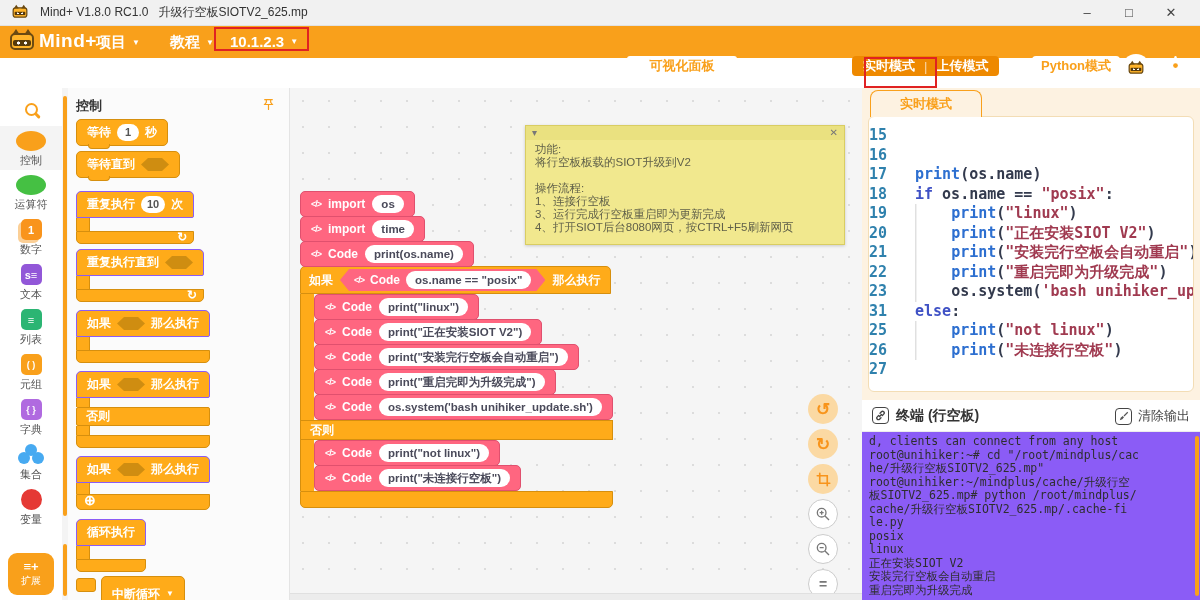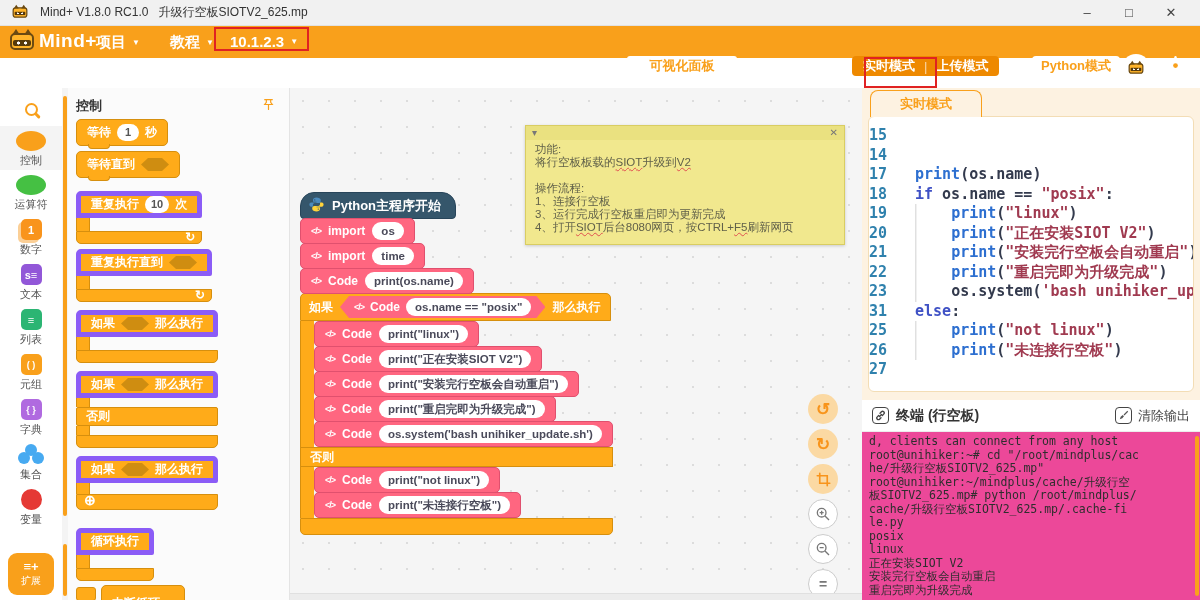--- a/index.html
+++ b/index.html
@@ -84,21 +84,21 @@
 #side-thumb2{top:456px;height:52px}
 
 
 .palette{position:absolute;left:68px;top:88px;width:222px;height:512px;background:#fbfbfb;border-right:1px solid #e4e4e4;overflow:hidden;padding:8px 0 0 8px}
 .pal-header{display:flex;justify-content:space-between;align-items:center;padding-right:14px;font-size:13px;font-weight:bold;color:#333;height:20px}
 .oblk{position:relative;width:max-content;background:#ffab19;border:1px solid #d68f0e;border-radius:5px;color:#fff;font-weight:bold;font-size:12px;display:flex;align-items:center;gap:6px;padding:0 10px;height:27px}
 .bump::after{content:"";position:absolute;bottom:-4px;left:11px;width:20px;height:4px;background:#ffab19;border:1px solid #d68f0e;border-top:none;border-radius:0 0 4px 4px}
 .hexhole{width:28px;height:13px;background:#cf8d11;clip-path:polygon(7px 0,calc(100% - 7px) 0,100% 50%,calc(100% - 7px) 100%,7px 100%,0 50%);flex:none}
 .ovalin{background:#fff;color:#555;border-radius:10px;min-width:22px;height:17px;line-height:17px;text-align:center;font-size:11px;padding:0 6px;font-weight:bold}
 .cblk{width:max-content;position:relative}
-.cblk .crow{position:relative;width:max-content;background:#ffab19;border:5px solid #8b5cf6;border-radius:5px 5px 2px 0;color:#fff;font-weight:bold;font-size:12px;display:flex;align-items:center;gap:6px;padding:0 10px;height:27px}
+.cblk .crow{position:relative;width:max-content;background:#ffab19;border:1px solid #8b5cf6;border-radius:5px 5px 2px 0;color:#fff;font-weight:bold;font-size:12px;display:flex;align-items:center;gap:6px;padding:0 10px;height:27px}
 .cspine{width:14px;background:#ffab19;border-left:1px solid #d68f0e;border-right:1px solid #d68f0e}
 .cgap{height:13px;display:flex}
 .cbot{height:13px;background:#ffab19;border:1px solid #d68f0e;border-radius:0 0 5px 5px;position:relative}
 .cbot .loop{position:absolute;right:6px;top:-2px;font-size:12px;color:#fff;font-weight:bold}
 .cbot .plus{position:absolute;left:7px;top:-3px;font-size:14px;color:#fff;font-weight:bold}
 .celse{height:19px;background:#ffab19;border:1px solid #d68f0e;border-radius:2px;display:flex;align-items:center;padding:0 9px;font-size:12px;color:#fff;font-weight:bold}
 .partial-row{display:flex;gap:5px;align-items:flex-start}
 .stub{width:20px;height:14px;background:#ffab19;border:1px solid #d68f0e;border-radius:3px;margin-top:2px}
 
 
@@ -115,21 +115,21 @@
 .ifbody{display:flex}
 .spine{width:14px;background:#ffab19;border-left:1px solid #d68f0e}
 .children{display:flex;flex-direction:column;align-items:flex-start}
 .elsebar{height:20px;background:#ffab19;border:1px solid #d68f0e;color:#fff;font-size:12px;font-weight:bold;display:flex;align-items:center;padding:0 9px}
 .ifbot{height:17px;background:#ffab19;border:1px solid #d68f0e;border-radius:0 0 5px 5px}
 
 
 .note{position:absolute;left:235px;top:37px;width:320px;height:120px;background:#f1e88e;border:1px solid #d9cd62;box-shadow:0 1px 3px rgba(0,0,0,.18)}
 .note-head{height:14px;background:#eae180;display:flex;justify-content:space-between;align-items:center;padding:0 6px;color:#777;font-size:10px;line-height:14px}
 .note-body{padding:3px 9px;font-size:11.5px;color:#61614a;line-height:13px}
-.wavy{text-decoration:underline;text-decoration-style:wavy;text-decoration-color:#e05050;text-decoration-thickness:1px}
+.wavy{text-decoration-style:wavy;text-decoration-color:#e05050;text-decoration-thickness:1px}
 
 
 .fab-col{position:absolute;right:24px;top:306px;display:flex;flex-direction:column;gap:5px;align-items:center}
 .fab{width:30px;height:30px;border-radius:50%;display:flex;align-items:center;justify-content:center}
 .fab.or{background:#fbd9a3;color:#f8941b;font-size:17px;font-weight:bold}
 .fab.wh{background:#fff;border:1px solid #ccc;color:#777;font-size:14px;font-weight:bold}
 
 
 .rightpanel{position:absolute;left:862px;top:88px;width:338px;height:512px;background:#fdf2e1}
 .gen-tab{position:absolute;left:8px;top:2px;width:112px;height:27px;background:#fdf2e1;border:1px solid #f9a01b;border-bottom:none;border-radius:8px 8px 0 0;color:#f9a01b;font-weight:bold;font-size:13px;display:flex;align-items:center;justify-content:center;z-index:2}
@@ -137,23 +137,23 @@
 .cl{display:flex;white-space:pre;height:19.5px;overflow:hidden}
 .ln{width:46px;color:#2f81ad;flex:none;padding-right:13px}
 .kw{color:#3f51c5;font-weight:bold}
 .fn{color:#2d6fd0}
 .str{color:#a03a50}
 .pl{color:#333a4d}
 .ind{box-shadow:inset 1.5px 0 0 #e0e0e0}
 .term{position:absolute;left:0;top:312px;width:338px;height:200px}
 .term-head{position:absolute;left:0;top:0;width:338px;height:32px;background:#fff;border-bottom:1px solid #ececec;display:flex;align-items:center;padding:0 10px;gap:7px}
 .term-title{font-weight:bold;font-size:14px;color:#333}
-.term-clear{margin-left:auto;display:flex;align-items:flex-start;gap:6px;color:#444;font-size:13px}
+.term-clear{margin-left:auto;display:flex;align-items:flex-end;gap:6px;color:#444;font-size:13px}
 .sq-ico{width:17px;height:17px;border:1.6px solid #444;border-radius:4px;display:flex;align-items:center;justify-content:center;flex:none}
-.term-body{position:absolute;left:0;top:32px;width:338px;height:168px;background:#ec4899;padding:3px 7px;font-family:"DejaVu Sans Mono",monospace;font-size:11.5px;line-height:13.5px;color:#2e2e2e;white-space:pre-wrap;overflow:hidden}
+.term-body{position:absolute;left:0;top:32px;width:338px;height:168px;background:#8b5cf6;padding:3px 7px;font-family:"DejaVu Sans Mono",monospace;font-size:11.5px;line-height:13.5px;color:#2e2e2e;white-space:pre-wrap;overflow:hidden}
 .term-scroll{position:absolute;right:1px;top:36px;width:4px;height:160px;background:#f9a01b;border-radius:2px}
 </style>
 </head>
 <body>
 
 <div id="app">
 
   <div class="titlebar">
     <span class="cat tiny">
         <i class="cat-band"></i>
@@ -352,21 +352,21 @@
         <span>那么执行</span>
       </div>
       <div class="cgap" style="height:11px">
           <span class="cspine"></span>
         </div>
       <div class="cbot" style="height:16px">
           <span class="plus">⊕</span>
         </div>
     </div>
 
-    <div class="cblk" style="margin-top:18px">
+    <div class="cblk" style="margin-top:9px">
       <div class="crow">
           <span>循环执行</span>
         </div>
       <div class="cgap">
           <span class="cspine"></span>
         </div>
       <div class="cbot"></div>
     </div>
 
     <div class="partial-row" style="margin-top:4px">
@@ -374,27 +374,20 @@
       <div class="oblk" style="height:36px">
         <span>中断循环</span>
         <span class="caret">▼</span>
       </div>
     </div>
   </div>
 
   <div class="canvas">
 
     <div class="stack">
-      <div class="hat">
-        <span><svg width="17" height="17" viewBox="0 0 24 24">
-              <path fill="#4b8bbe" d="M12 2c-3 0-5 1.2-5 3.5V8h5v1H4.5C2.5 9 2 11 2 12s.5 3 2.5 3H7v-2.5C7 10.5 9 10 11 10h4c2 0 3-1.5 3-3V5.5C18 3.2 15 2 12 2zM9.5 4.5a1 1 0 110 2 1 1 0 010-2z"></path>
-              <path fill="#ffd43b" d="M12 22c3 0 5-1.2 5-3.5V16h-5v-1h7.5c2 0 2.5-2 2.5-3s-.5-3-2.5-3H17v2.5c0 2-2 2.5-4 2.5H9c-2 0-3 1.5-3 3v1.5C6 20.8 9 22 12 22zm2.5-2.5a1 1 0 110-2 1 1 0 010 2z"></path>
-            </svg></span>
-        <span>Python主程序开始</span>
-      </div>
 
       <div class="pb">
         <span class="slash">&lt;/&gt;</span>
         <span>import</span>
         <span class="pval">os</span>
       </div>
       <div class="pb">
         <span class="slash">&lt;/&gt;</span>
         <span>import</span>
         <span class="pval">time</span>
@@ -508,21 +501,21 @@
     </div>
 
     <div class="hscroll"></div>
   </div>
 
   <div class="rightpanel">
     <div class="gen-tab">实时模式</div>
 
     <div class="code-box">
       <div class="cl"><span class="ln">15</span></div>
-      <div class="cl"><span class="ln">14</span></div>
+      <div class="cl"><span class="ln">16</span></div>
       <div class="cl"><span class="ln">17</span><span class="fn">print</span><span class="pl">(os.name)</span></div>
       <div class="cl"><span class="ln">18</span><span class="kw">if </span><span class="pl">os.name == </span><span class="str">"posix"</span><span class="pl">:</span></div>
       <div class="cl"><span class="ln">19</span><span class="ind">    </span><span class="fn">print</span><span class="pl">(</span><span class="str">"linux"</span><span class="pl">)</span></div>
       <div class="cl"><span class="ln">20</span><span class="ind">    </span><span class="fn">print</span><span class="pl">(</span><span class="str">"正在安装SIOT V2"</span><span class="pl">)</span></div>
       <div class="cl"><span class="ln">21</span><span class="ind">    </span><span class="fn">print</span><span class="pl">(</span><span class="str">"安装完行空板会自动重启"</span><span class="pl">)</span></div>
       <div class="cl"><span class="ln">22</span><span class="ind">    </span><span class="fn">print</span><span class="pl">(</span><span class="str">"重启完即为升级完成"</span><span class="pl">)</span></div>
       <div class="cl"><span class="ln">23</span><span class="ind">    </span><span class="pl">os.system(</span><span class="str">'bash unihiker_update.sh'</span></div>
       <div class="cl"><span class="ln">31</span><span class="kw">else</span><span class="pl">:</span></div>
       <div class="cl"><span class="ln">25</span><span class="ind">    </span><span class="fn">print</span><span class="pl">(</span><span class="str">"not linux"</span><span class="pl">)</span></div>
       <div class="cl"><span class="ln">26</span><span class="ind">    </span><span class="fn">print</span><span class="pl">(</span><span class="str">"未连接行空板"</span><span class="pl">)</span></div>

